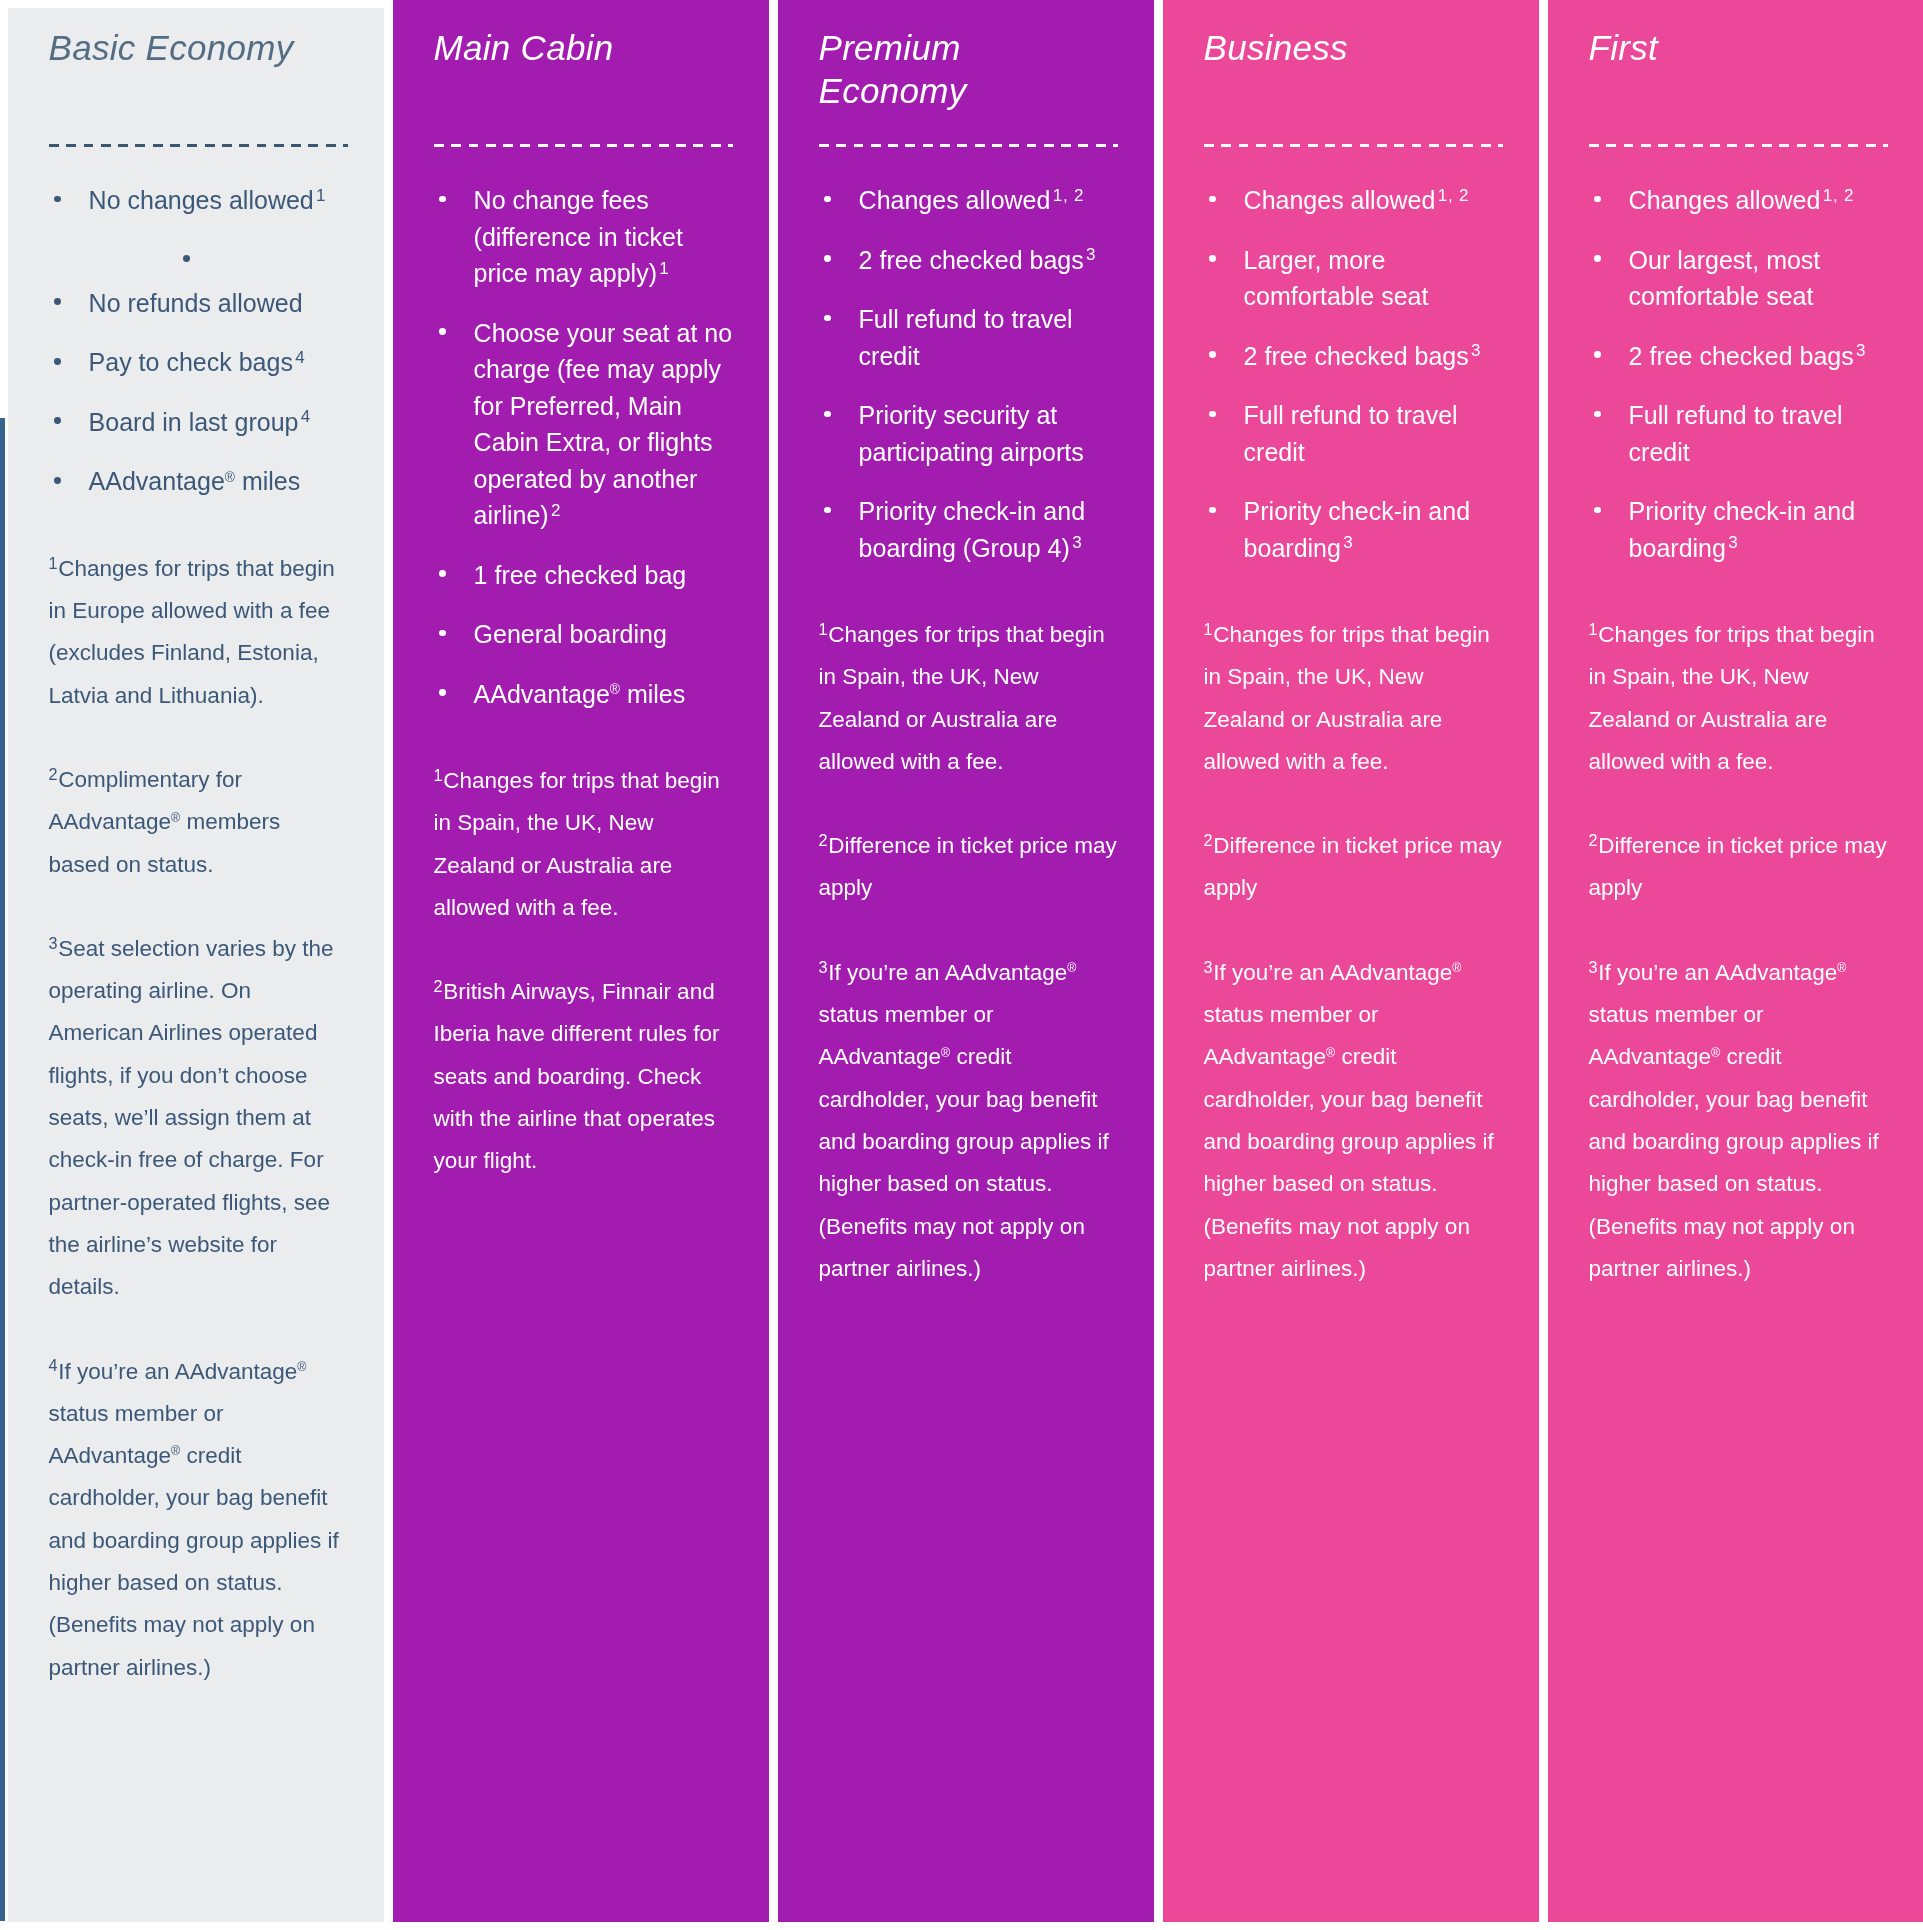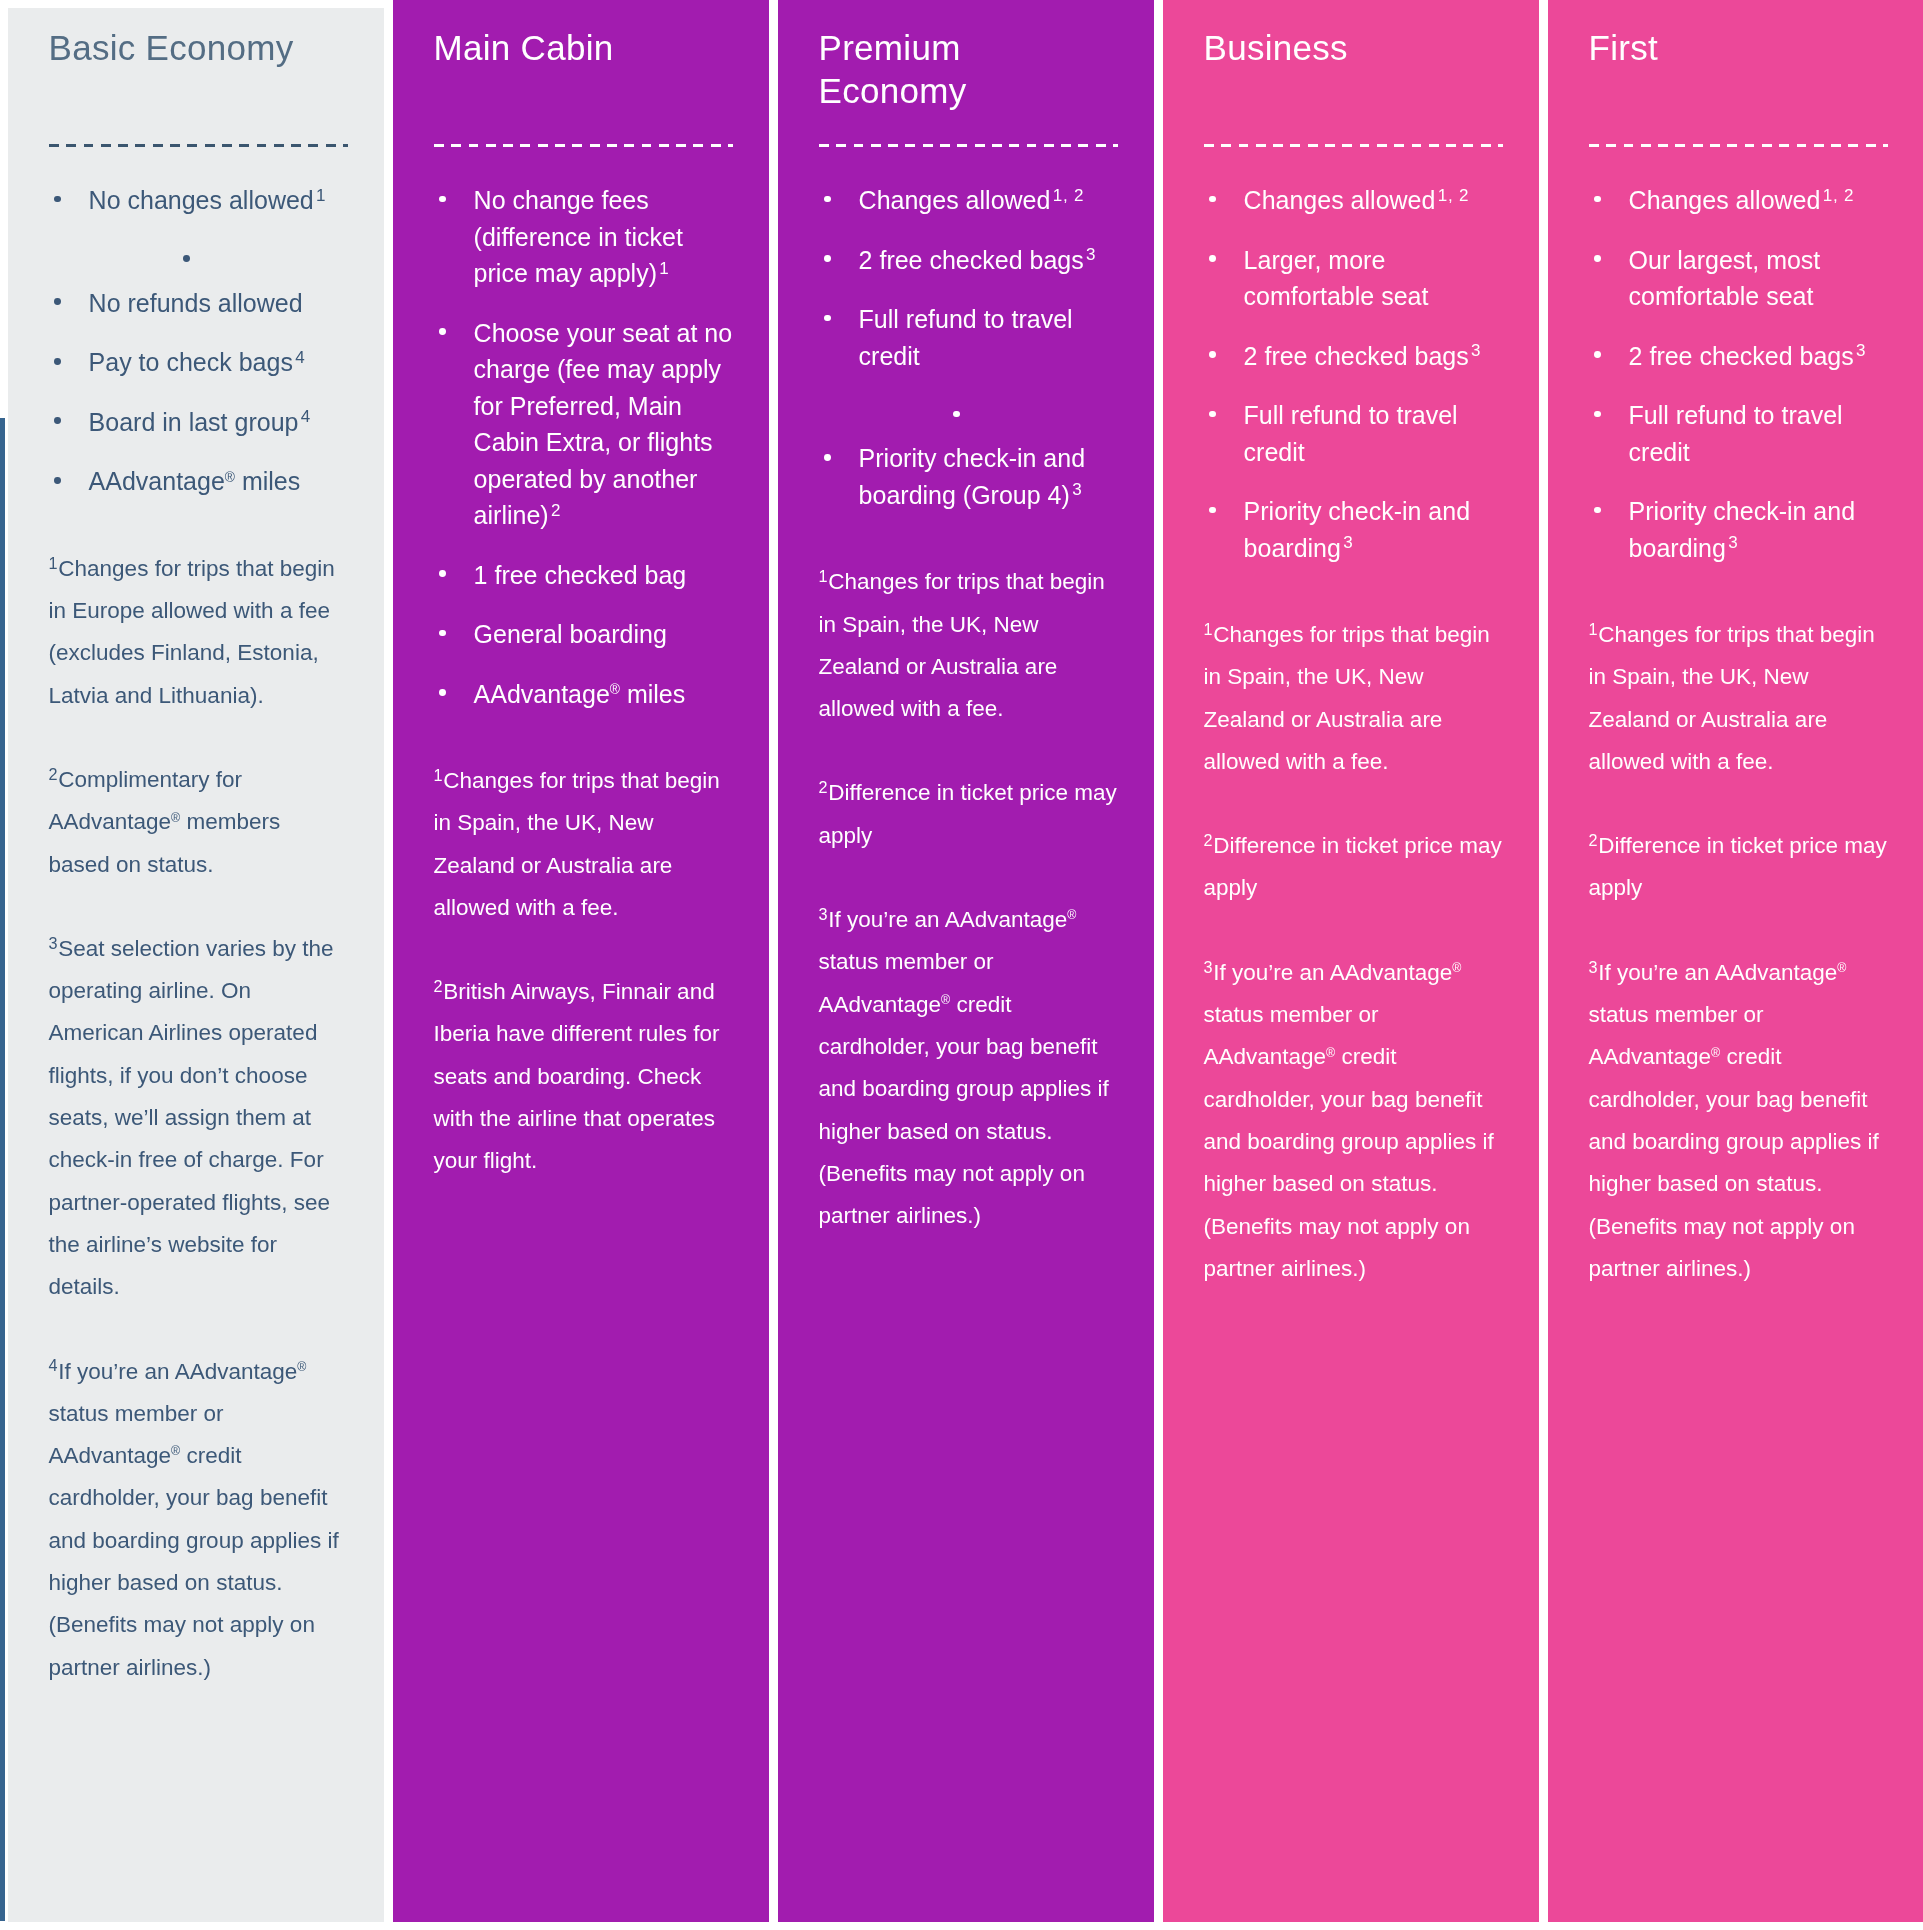--- a/index.html
+++ b/index.html
@@ -44,21 +44,21 @@
   .theme-light {
     background: #eaeced;
     color: #3c5878;
     margin-left: 7.5px;
     margin-top: 7.5px;
     padding-top: 19.5px;
   }
   .theme-blue  { background: #a21caf; color: #ffffff; }
   .theme-navy  { background: #ec4899; color: #ffffff; }
 
-  .title-block { height: 117px; }
+  .title-block { height: 117px; font-style: italic; }
   .title {
     margin: 0;
     font-size: 35px;
     font-weight: 400;
     line-height: 1.22;
     letter-spacing: 0.3px;
   }
   .theme-light .title { color: #546d84; }
   .title-narrow { max-width: 248px; }
 
@@ -212,20 +212,21 @@
           <li class="benefit">
             <span class="dot"></span>
             <span class="btext">2 free checked bags<span class="fn-ref">3</span></span>
           </li>
           <li class="benefit">
             <span class="dot"></span>
             <span class="btext">Full refund to travel credit</span>
           </li>
           <li class="benefit">
             <span class="dot"></span>
+            <span class="btext">Priority security at participating airports</span>
           </li>
           <li class="benefit">
             <span class="dot"></span>
             <span class="btext">Priority check-in and boarding (Group 4)<span class="fn-ref">3</span></span>
           </li>
         </ul>
         <div class="footnotes">
           <p class="footnote"><span class="fn-marker">1</span><span>Changes for trips that begin in Spain, the UK, New Zealand or Australia are allowed with a fee.</span></p>
           <p class="footnote"><span class="fn-marker">2</span><span>Difference in ticket price may apply</span></p>
           <p class="footnote"><span class="fn-marker">3</span><span>If you’re an AAdvantage<span class="reg">®</span> status member or AAdvantage<span class="reg">®</span> credit cardholder, your bag benefit and boarding group applies if higher based on status. (Benefits may not apply on partner airlines.)</span></p>

